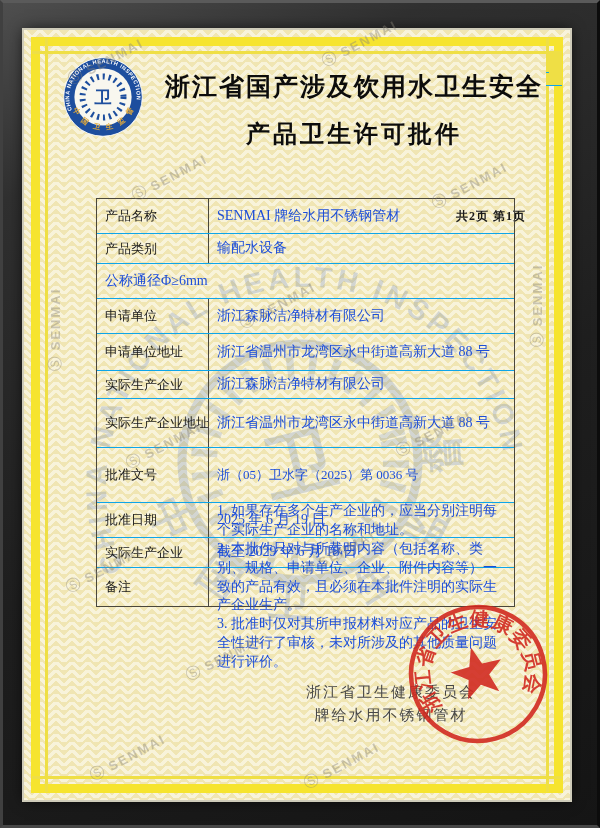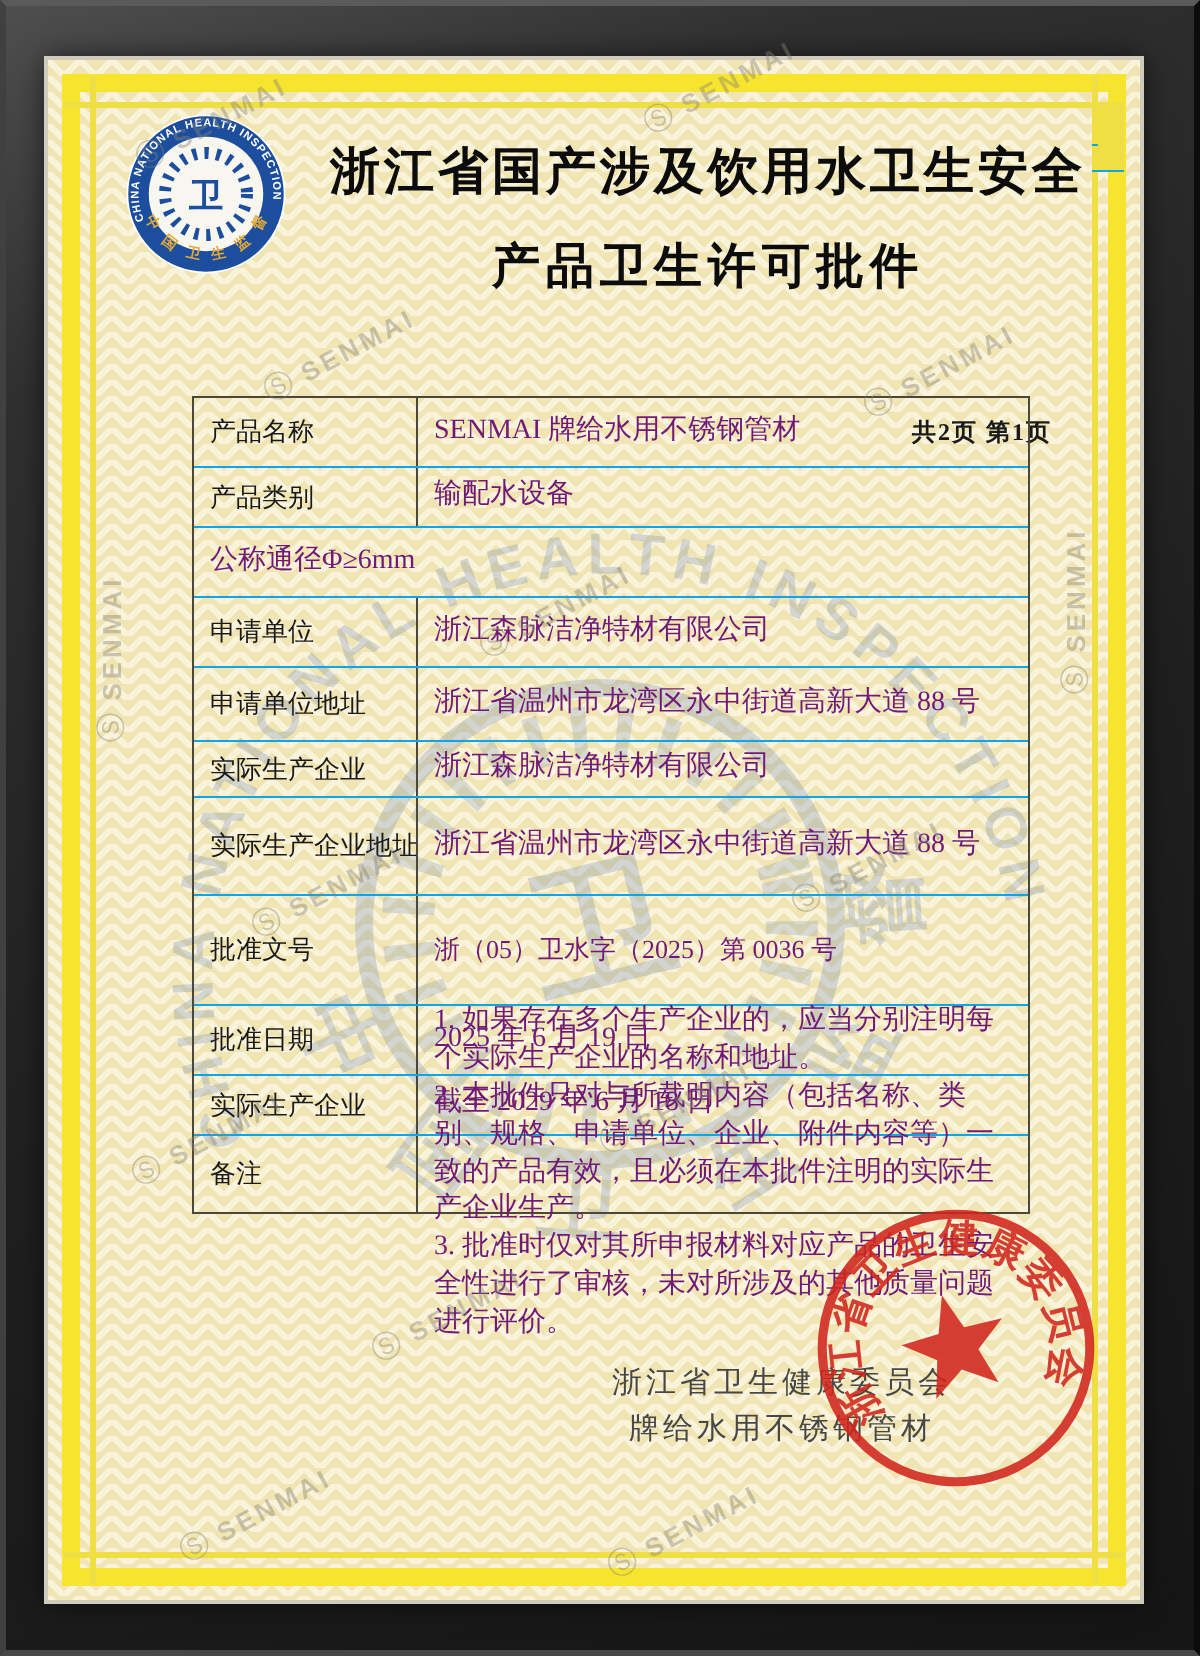--- a/index.html
+++ b/index.html
@@ -62,21 +62,21 @@
   }
   .tr{display:flex;border-bottom:1px solid #0ea5e9;box-sizing:border-box;}
   .tr:last-child{border-bottom:none;}
   .lbl{
     width:112px;flex:0 0 112px;box-sizing:border-box;border-right:1px solid #4a473c;
     display:flex;align-items:center;padding:2px 3px 2px 8px;
     font-size:13px;color:#191919;white-space:nowrap;overflow:hidden;
   }
   .val{
     flex:1;display:flex;align-items:center;padding:6px 8px;box-sizing:border-box;
-    font-size:14px;color:#701a75;white-space:pre-line;line-height:1.35;
+    font-size:14px;color:#1d4ed8;white-space:pre-line;line-height:1.35;
   }
   .tr:nth-child(1){height:35px}.tr:nth-child(2){height:30px}
   .tr:nth-child(3){height:35px}.tr:nth-child(4){height:35px}
   .tr:nth-child(5){height:37px}.tr:nth-child(6){height:28px}
   .tr:nth-child(7){height:49px}.tr:nth-child(8){height:55px}
   .tr:nth-child(9){height:35px}.tr:nth-child(10){height:30px}
   .tr:nth-child(11){height:38px}.tr:nth-child(12){height:70px}
   .tr:nth-child(8) .val{font-size:13px}
   .tr:nth-child(12) .val{font-size:8.5px;line-height:1.5;padding:20px 7px;align-items:flex-start;color:#20201d;}
 

